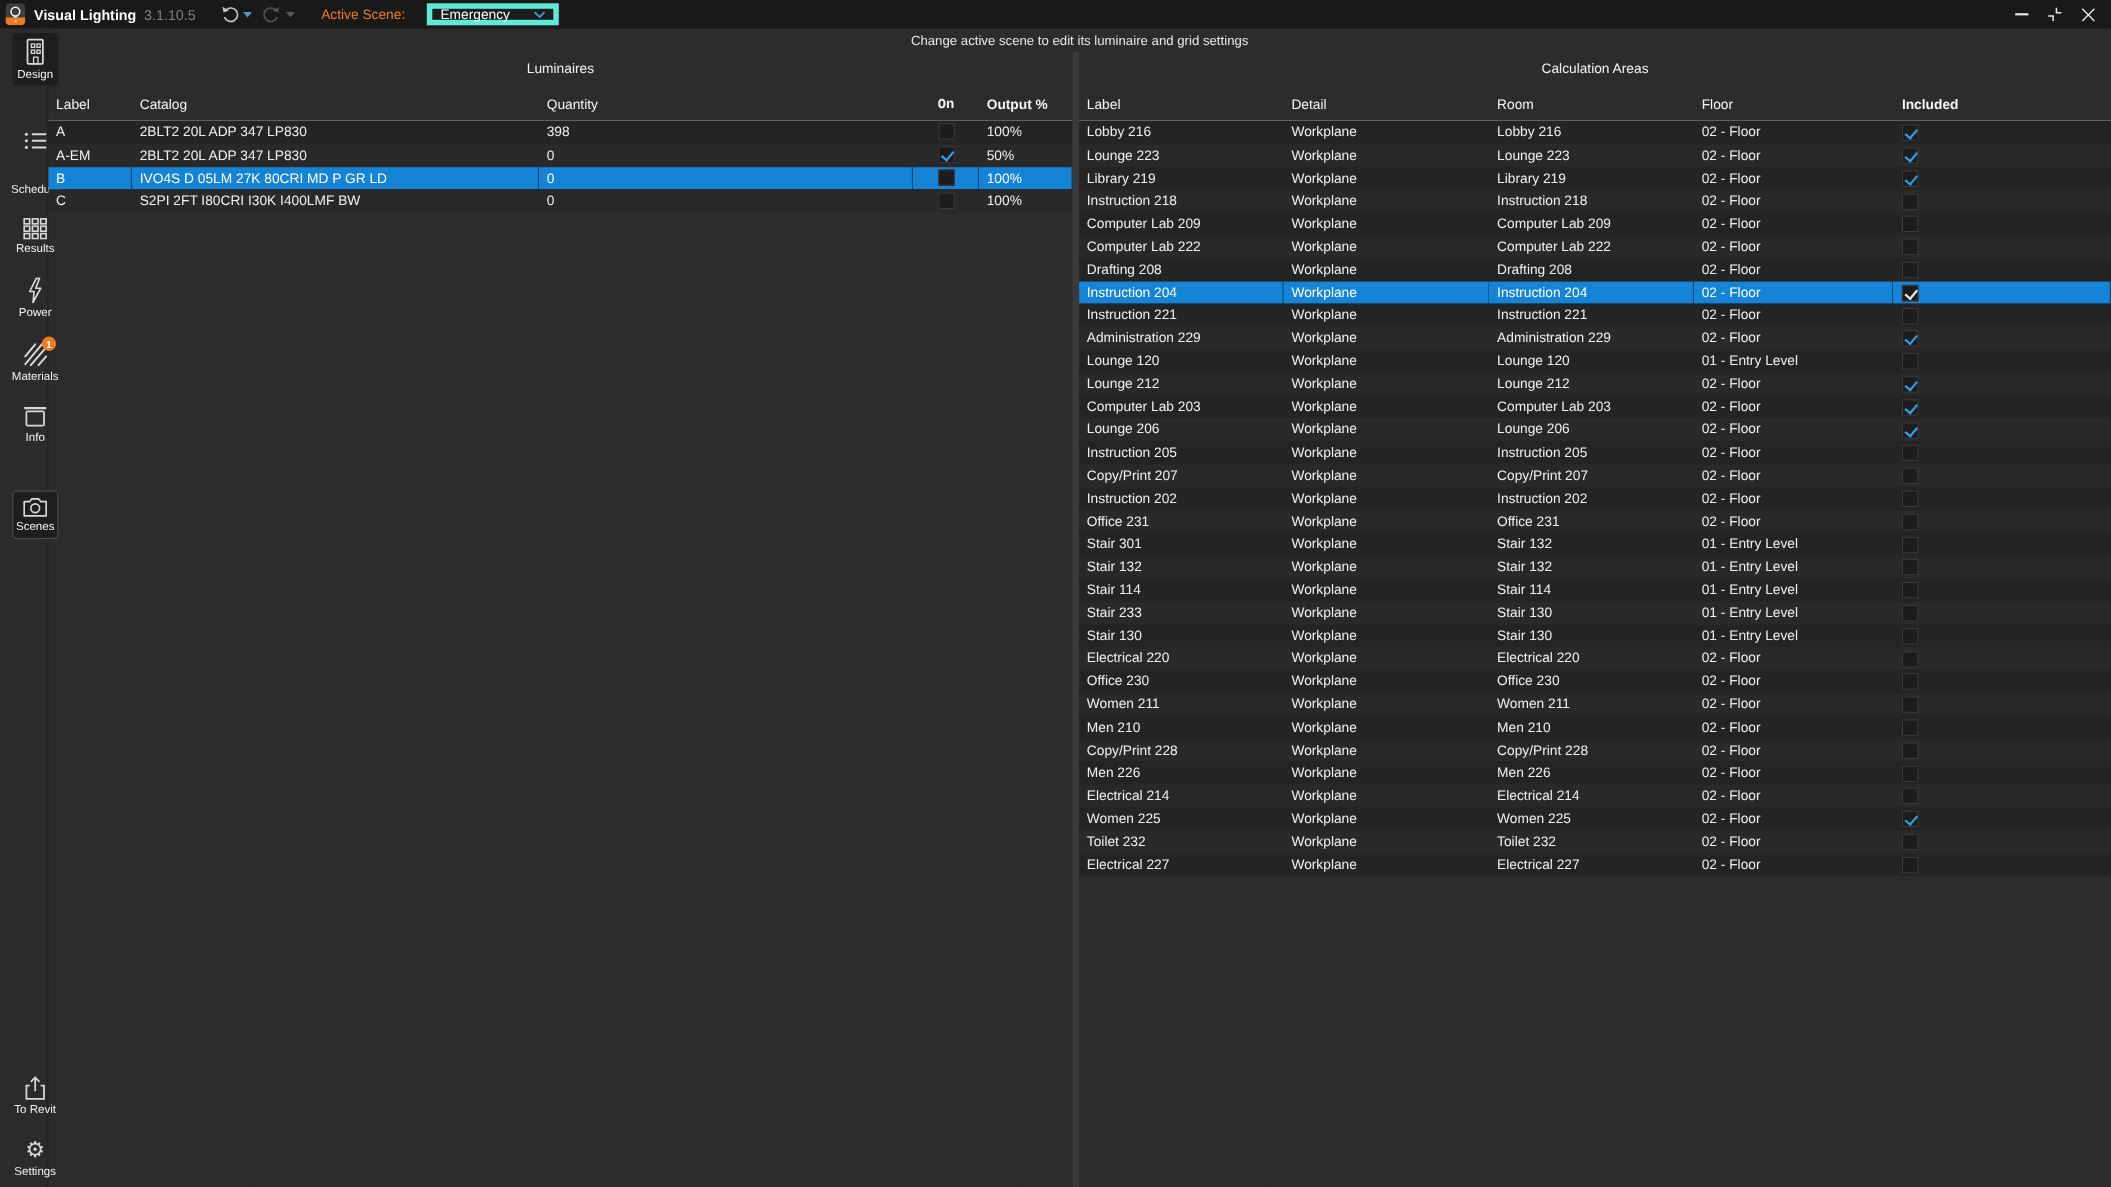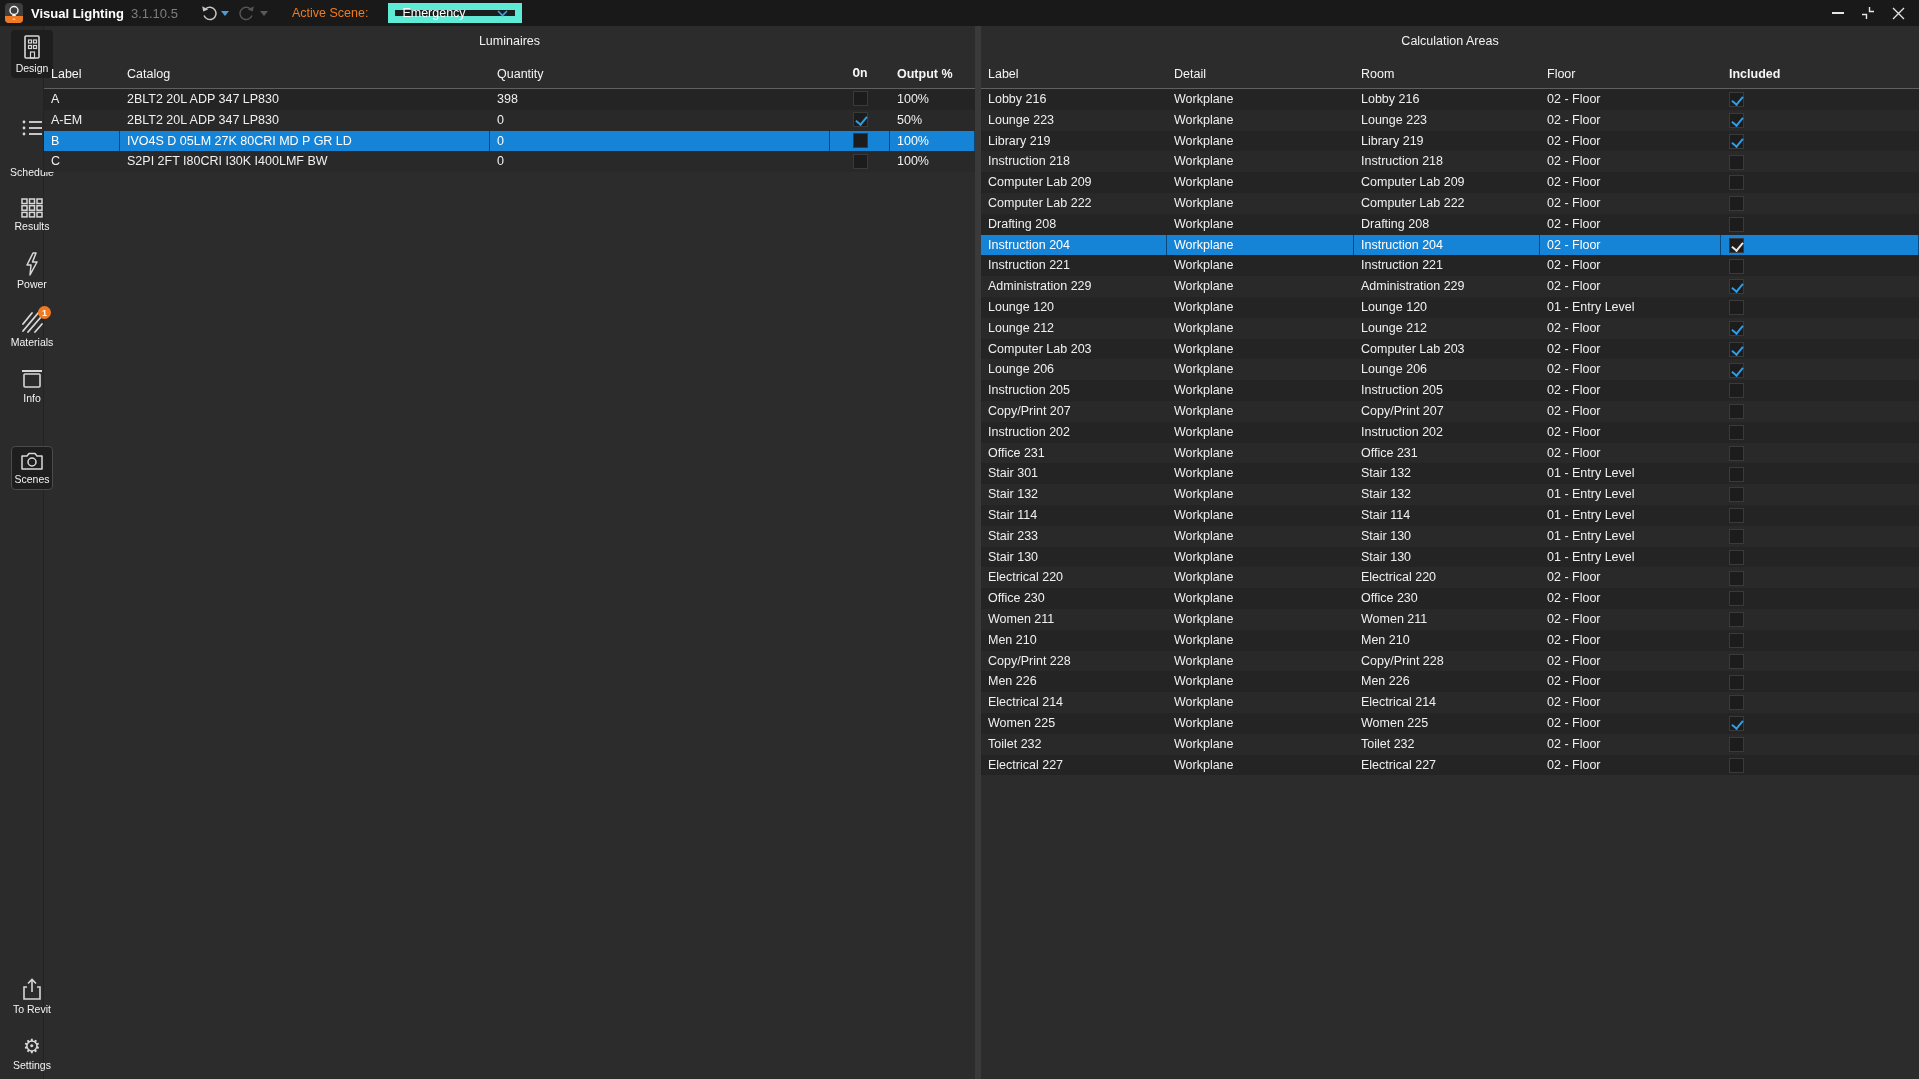--- a/index.html
+++ b/index.html
@@ -15,21 +15,21 @@
   .titlebar{height:26px;background:var(--bg-title);display:flex;align-items:center;}
   .appicon{margin:0 8px 0 5px;display:flex;}
   .appname{font-size:13px;font-weight:bold;color:#fff;}
   .appver{font-size:13px;color:#7e7e7e;margin-left:7px;}
   .histbtn{display:flex;align-items:center;margin-left:22px;}
   .histbtn svg{display:block;}
   .tri{width:0;height:0;border-left:4px solid transparent;border-right:4px solid transparent;margin-left:4px;}
   .tri.blue{border-top:5px solid #4a9fd8;}
   .tri.gray{border-top:5px solid #5a5a5a;}
   .ascene{color:var(--orange);font-size:12.5px;margin-left:24px;}
-  .scenebox{margin-left:20px;width:134px;height:20px;background:#1d1d1d;border:7px solid #5eead4;
+  .scenebox{margin-left:20px;width:120px;height:20px;background:#1d1d1d;border:5px solid #5eead4;
     display:flex;align-items:center;padding:0 7px;font-size:12.5px;color:#fff;}
   .scenebox svg{margin-left:auto;}
   .winbtns{margin-left:auto;display:flex;align-items:center;gap:16px;padding-right:14px;}
   .winbtn{width:14px;height:14px;display:flex;align-items:center;justify-content:center;}
   .minline{width:12px;border-top:2px solid #e6e6e6;}
   
   .appbody{display:flex;height:1053px;}
   .sidebar{width:44px;background:var(--bg-side);display:flex;flex-direction:column;align-items:center;
     padding-top:4px;border-right:1px solid #232323;flex:none;}
   .sideitem{display:flex;flex-direction:column;align-items:center;gap:2px;padding:4px 2px;
@@ -238,20 +238,21 @@
       <span class="sidelabel">To Revit</span>
     </div>
 
     <div class="sideitem" style="margin-bottom:4px;">
       <span class="iconwrap" style="font-size:20px;line-height:22px;color:var(--icon);">⚙</span>
       <span class="sidelabel">Settings</span>
     </div>
   </div>
 
   <div class="content">
+    <div class="msgbar">Change active scene to edit its luminaire and grid settings</div>
 
     <div class="panels">
 
       <div class="panel left">
         <div class="ptitle">Luminaires</div>
         <div class="thead lgrid">
           <div class="cell">Label</div>
           <div class="cell">Catalog</div>
           <div class="cell">Quantity</div>
           <div class="cell c-on bold">On</div>

